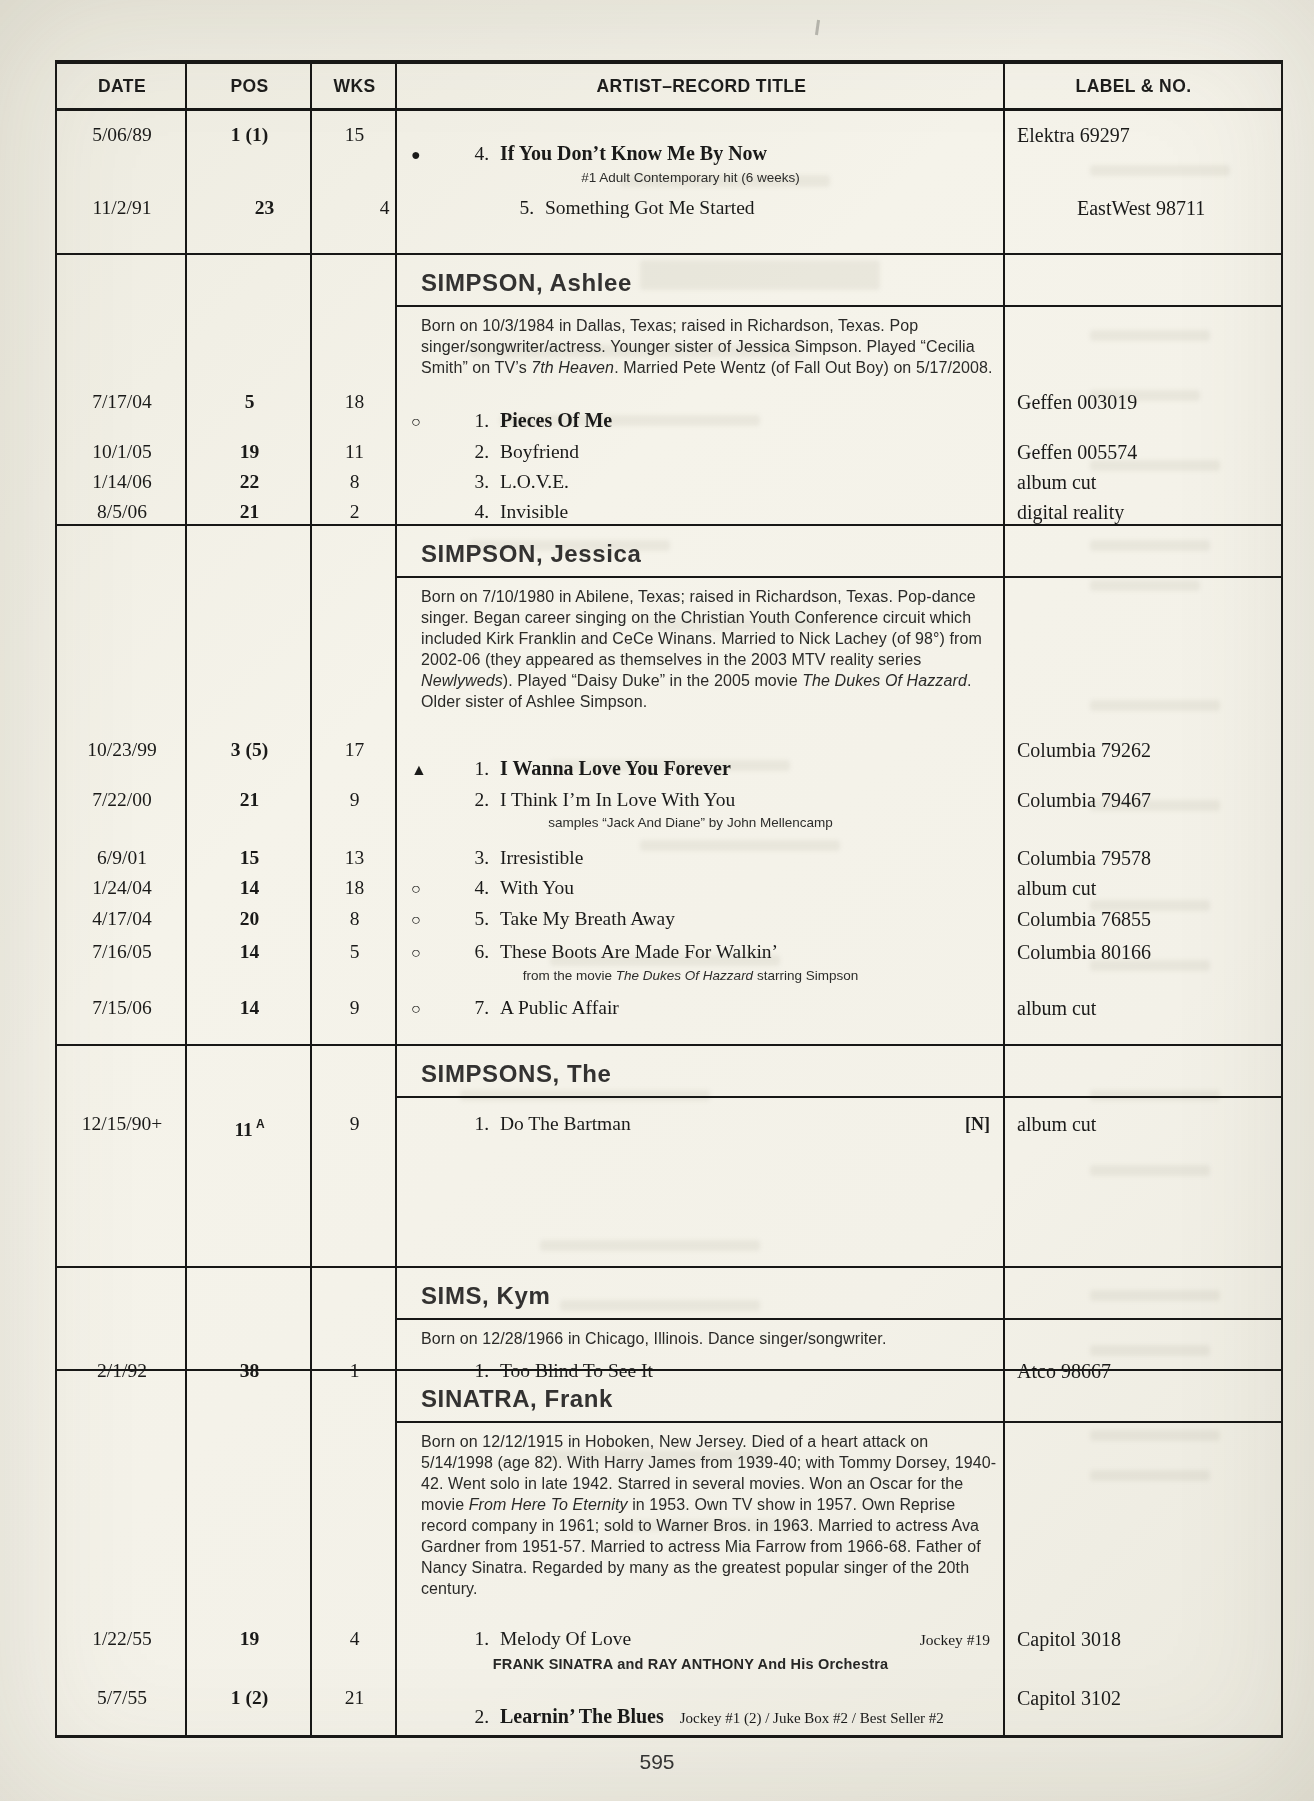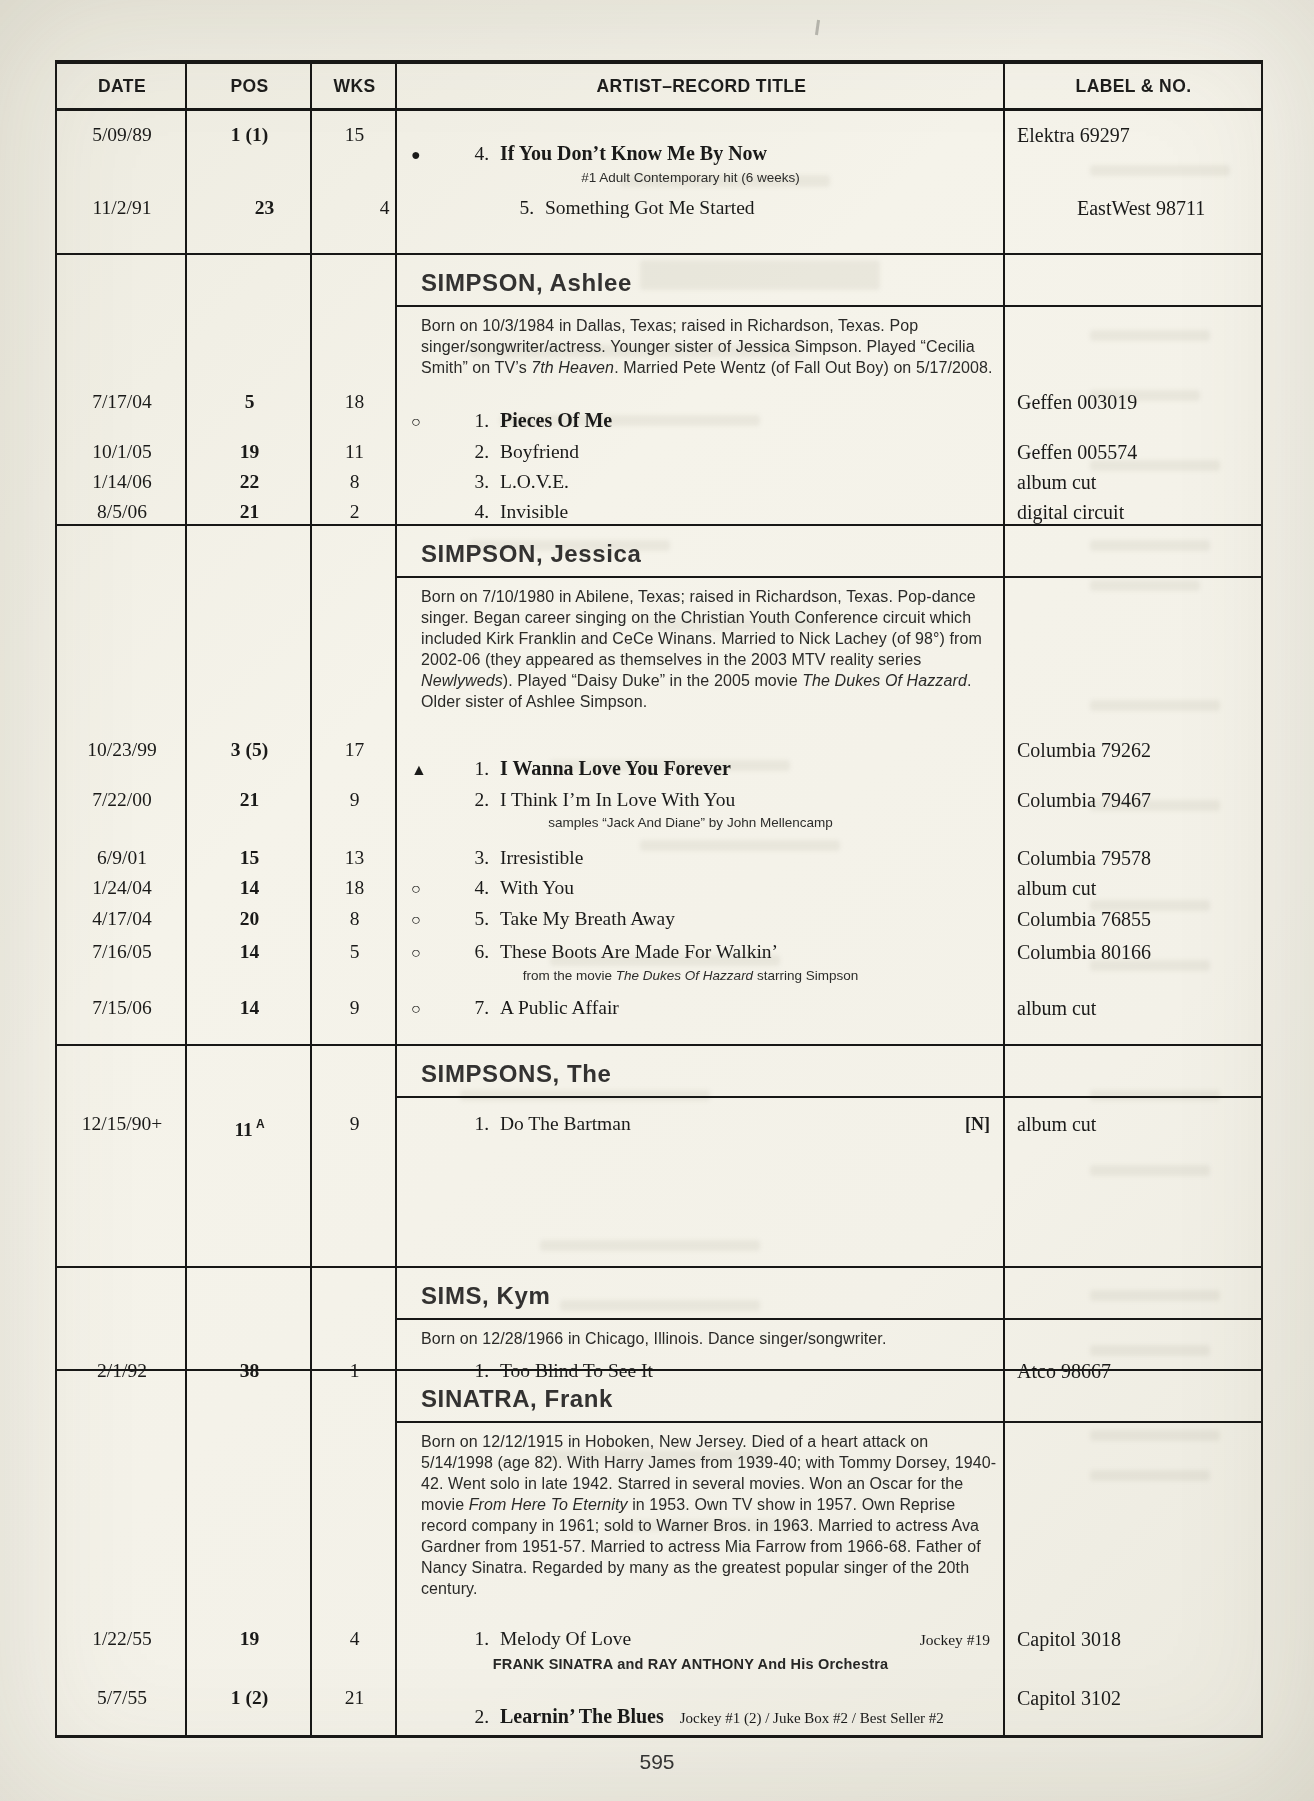--- a/index.html
+++ b/index.html
@@ -6,21 +6,21 @@
   .page{
     position:relative;width:1314px;height:1801px;margin:0 auto;
     background:linear-gradient(135deg,#edebe0 0%,#f5f3ea 35%,#f3f1e8 70%,#ebe9de 100%);
     font-family:"Liberation Serif",serif;color:#1b1b1b;overflow:hidden;
   }
   .page::after{content:"";position:absolute;inset:0;box-shadow:inset 0 0 140px rgba(95,90,62,.16);pointer-events:none;z-index:5;}
   .smudge{position:absolute;background:#8f8b76;border-radius:3px;filter:blur(2px);opacity:.11;transform:scaleX(-1);z-index:0;}
   .scan-tick{position:absolute;left:816px;top:20px;width:3px;height:15px;background:#8a8a85;opacity:.55;transform:rotate(8deg);z-index:1;}
 
   .chart-table{position:absolute;left:55px;top:60px;width:1204px;height:1671px;
-    border:2px solid #171716;border-top-width:4px;border-bottom-width:3px;box-sizing:content-box;z-index:2;}
+    border:2px solid #171716;border-top-width:4px;border-bottom-width:3px;box-sizing:content-box;z-index:2;padding-left:20px;}
   .vline{position:absolute;top:0;bottom:0;width:2px;background:#171716;z-index:3;}
   .vl-1{left:128px}.vl-2{left:253px}.vl-3{left:338px}.vl-4{left:946px}
 
   .thead{position:absolute;top:0;left:0;width:100%;height:44px;border-bottom:3px solid #171716;
     display:grid;grid-template-columns:130px 125px 85px 609px 255px;align-items:center;
     font-family:"Liberation Sans",sans-serif;font-weight:bold;font-size:17.5px;letter-spacing:.4px;color:#1d1d1c;}
   .thead .hc{text-align:center;}
 
   .section{position:absolute;left:0;width:100%;border-top:2px solid #171716;box-sizing:border-box;}
   .section.no-top{border-top:none;}
@@ -103,21 +103,21 @@
       <div class="hc">DATE</div>
       <div class="hc">POS</div>
       <div class="hc">WKS</div>
       <div class="hc">ARTIST–RECORD TITLE</div>
       <div class="hc">LABEL &amp; NO.</div>
     </div>
 
     <div id="table-body">
         <div class="section no-top" style="top: 47px; height: 142px;">
           <div class="row" style="margin-top: 12px;">
-            <div class="c cdate">5/09/89</div>
+            <div class="c cdate">5/06/89</div>
             <div class="c cpos">1 (1)</div>
             <div class="c cwks">15</div>
             <div class="c ctitle">
               <div class="tline">
                 <span class="sym">●</span>
                 <span class="num">4.</span>
                 <span class="ttl b">If You Don’t Know Me By Now</span>
               </div>
               <div class="note"><span>#1 Adult Contemporary hit (6 weeks)</span></div>
             </div>
@@ -184,21 +184,21 @@
             <div class="c cdate">8/5/06</div>
             <div class="c cpos">21</div>
             <div class="c cwks">2</div>
             <div class="c ctitle">
               <div class="tline">
                 <span class="sym"></span>
                 <span class="num">4.</span>
                 <span class="ttl">Invisible</span>
               </div>
             </div>
-            <div class="c clabel">digital circuit</div>
+            <div class="c clabel">digital reality</div>
           </div>
         </div>
         <div class="section" style="top: 460px; height: 520px;">
           <div class="band-heading">SIMPSON, Jessica</div>
           <div class="band-rule"></div>
           <div class="bio"><span>Born on 7/10/1980 in Abilene, Texas; raised in Richardson, Texas. Pop-dance singer. Began career singing on the Christian Youth Conference circuit which included Kirk Franklin and CeCe Winans. Married to Nick Lachey (of 98°) from 2002-06 (they appeared as themselves in the 2003 MTV reality series </span><i>Newlyweds</i><span>). Played “Daisy Duke” in the 2005 movie </span><i>The Dukes Of Hazzard</i><span>. Older sister of Ashlee Simpson.</span></div>
           <div class="row" style="margin-top: 26px;">
             <div class="c cdate">10/23/99</div>
             <div class="c cpos">3 (5)</div>
             <div class="c cwks">17</div>

